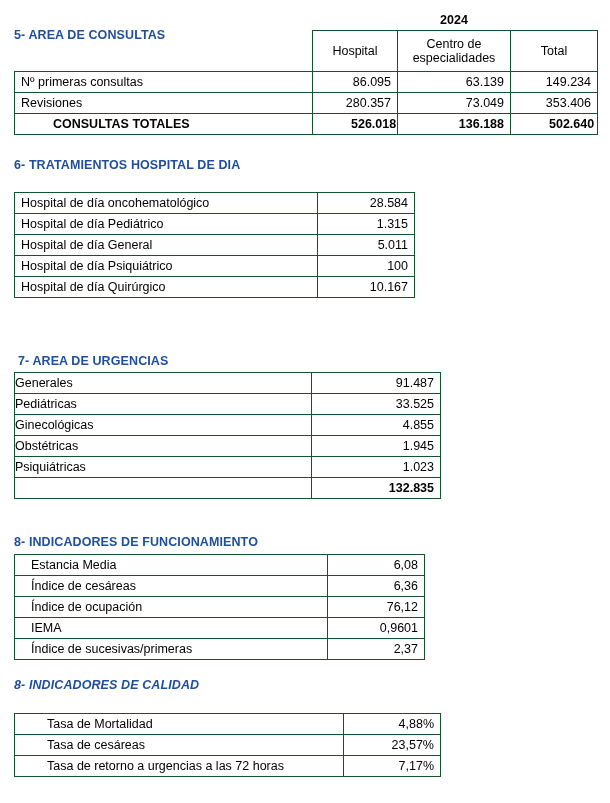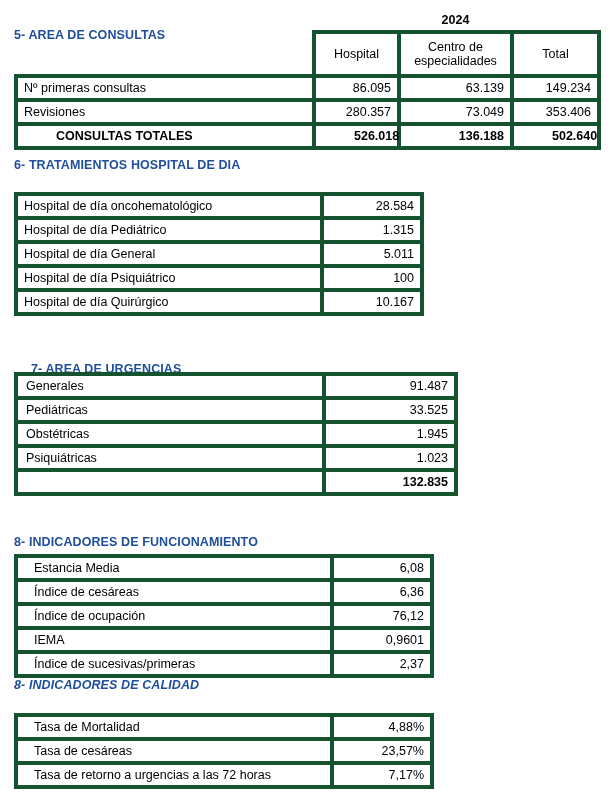--- a/index.html
+++ b/index.html
@@ -26,21 +26,21 @@
     color: #1f4e9c;
     font-weight: bold;
     font-size: 12.5px;
     letter-spacing: 0.1px;
   }
   table {
     border-collapse: collapse;
     table-layout: fixed;
   }
   td, th {
-    border: 4px solid #14532d;
+    border: 1px solid #14532d;
     padding: 3px 6px;
     font-size: 12.5px;
     font-weight: normal;
     vertical-align: middle;
     background: #ffffff;
   }
   .nb { border: none; background: transparent; }
   .num { text-align: right; }
   .bold { font-weight: bold; padding-left: 38px; }
 
@@ -72,35 +72,35 @@
   }
   #sec5 .corner { border: none; }
 
   
   #sec6-title { position: absolute; left: 14px; top: 158px; }
   #sec6 { position: absolute; left: 14px; top: 192px; }
   #sec6 td.label { width: 290px; }
   #sec6 td.val { width: 84px; }
 
   
-  #sec7-title { position: absolute; left: 31px; top: 354px; margin-top: 8px; }
+  #sec7-title { position: absolute; left: 18px; top: 354px; }
   #sec7 { position: absolute; left: 14px; top: 372px; }
-  #sec7 td.label { width: 290px; padding-left: 8px; }
+  #sec7 td.label { width: 290px; padding-left: 0; }
   #sec7 td.val { width: 84px; }
 
   
   #sec8a-title { position: absolute; left: 14px; top: 535px; }
   #sec8a { position: absolute; left: 14px; top: 554px; }
   #sec8a td.label { width: 290px; padding-left: 16px; }
   #sec8a td.val { width: 84px; }
 
   
   #sec8b-title { position: absolute; left: 14px; top: 678px; font-style: italic; }
   #sec8b { position: absolute; left: 14px; top: 713px; }
-  #sec8b td.label { width: 290px; padding-left: 16px; }
+  #sec8b td.label { width: 290px; padding-left: 32px; }
   #sec8b td.val { width: 84px; }
 </style>
 </head>
 <body>
 
 <div class="page">
 
   <div id="sec5">
     <div class="section-title title-row">5- AREA DE CONSULTAS</div>
     <table>
@@ -176,20 +176,24 @@
     <tbody>
       <tr>
         <td class="label">Generales</td>
         <td class="val num">91.487</td>
       </tr>
       <tr>
         <td class="label">Pediátricas</td>
         <td class="val num">33.525</td>
       </tr>
       <tr>
+        <td class="label">Ginecológicas</td>
+        <td class="val num">4.855</td>
+      </tr>
+      <tr>
         <td class="label">Obstétricas</td>
         <td class="val num">1.945</td>
       </tr>
       <tr>
         <td class="label">Psiquiátricas</td>
         <td class="val num">1.023</td>
       </tr>
       <tr>
         <td class="label"></td>
         <td class="val num bold">132.835</td>

